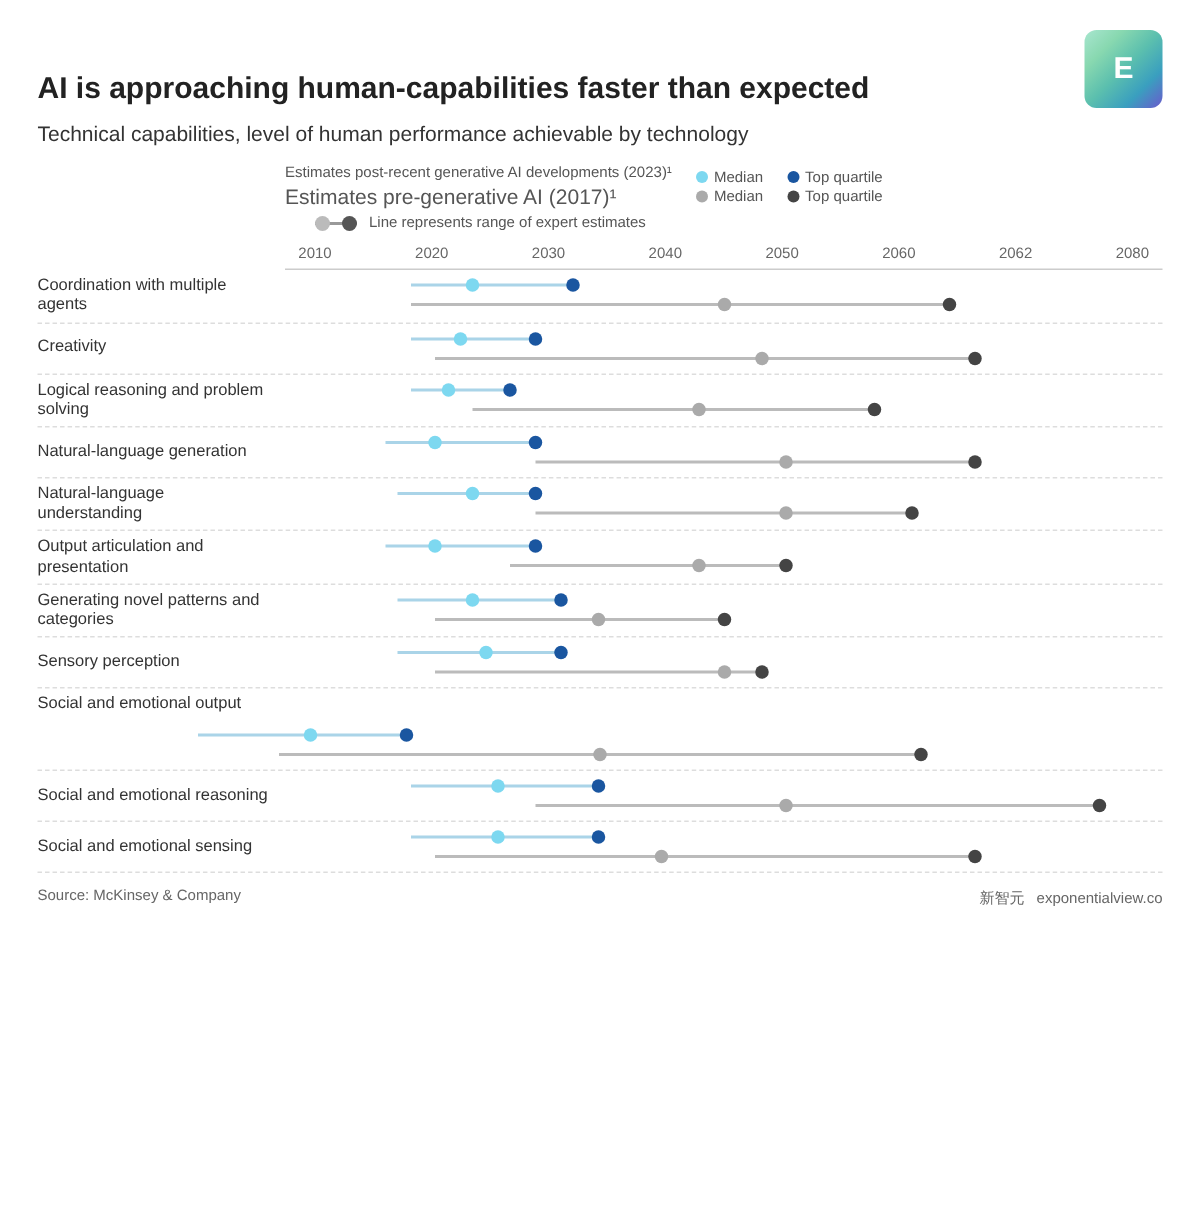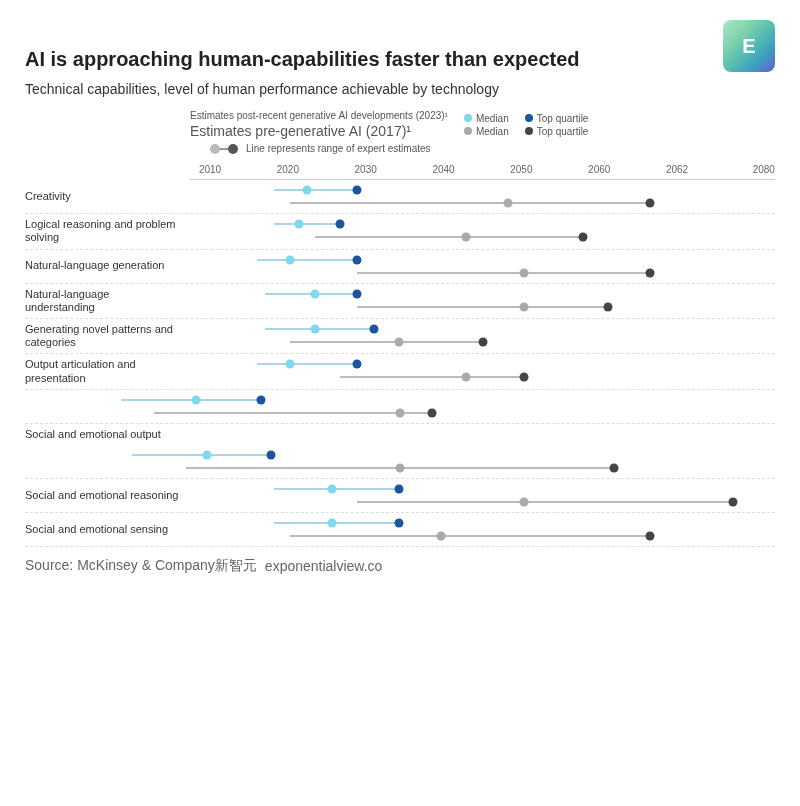--- a/index.html
+++ b/index.html
@@ -89,23 +89,23 @@
       padding-bottom: 4px;
       border-bottom: 1px solid #ccc;
       margin-bottom: 0;
     }
     .x-axis span {
       width: 40px;
       text-align: center;
     }
     .source-row {
       display: flex;
-      justify-content: flex-start;
+      justify-content: space-between;
       margin-top: 10px;
-      font-size: 14px;
+      font-size: 10px;
       color: #666;
     }
   </style>
 </head>
 <body>
 
 <div>
   <div class="header-row">
     <h1 class="title">AI is approaching human-capabilities faster than expected</h1>
     <div class="logo">E</div>
@@ -156,26 +156,41 @@
     <div style="width:165px;flex-shrink:0;"></div>
     <div class="chart-area" style="flex:1;margin-left:0;">
       <div class="x-axis" id="x-axis-container">
           <span style="width: 40px; text-align: center; font-size: 10px; color: rgb(102, 102, 102);">2010</span>
           <span style="width: 40px; text-align: center; font-size: 10px; color: rgb(102, 102, 102);">2020</span>
           <span style="width: 40px; text-align: center; font-size: 10px; color: rgb(102, 102, 102);">2030</span>
           <span style="width: 40px; text-align: center; font-size: 10px; color: rgb(102, 102, 102);">2040</span>
           <span style="width: 40px; text-align: center; font-size: 10px; color: rgb(102, 102, 102);">2050</span>
           <span style="width: 40px; text-align: center; font-size: 10px; color: rgb(102, 102, 102);">2060</span>
           <span style="width: 40px; text-align: center; font-size: 10px; color: rgb(102, 102, 102);">2062</span>
-          <span style="width: 40px; text-align: right; font-size: 10px; color: rgb(102, 102, 102);">2080</span>
+          <span style="width: 40px; text-align: center; font-size: 10px; color: rgb(102, 102, 102);">2080</span>
         </div>
     </div>
   </div>
 
   <div id="chart-rows-container">
+      <div style="display: flex; align-items: stretch; border-bottom: 1px dashed rgb(221, 221, 221);">
+        <div style="width: 165px; flex-shrink: 0; font-size: 11px; color: rgb(51, 51, 51); padding: 4px 8px 4px 0px; display: flex; align-items: center; line-height: 1.2;">Coordination with multiple agents</div>
+        <div style="flex: 1 1 0%; position: relative; padding: 5px 0px; display: flex; flex-direction: column; gap: 3px;">
+          <div style="position: relative; height: 10px; display: flex; align-items: center;">
+            <div style="position: absolute; height: 2px; background: rgb(170, 212, 232); top: 50%; transform: translateY(-50%); left: 14.2857%; width: 18.5714%;"></div>
+            <div style="position: absolute; width: 9px; height: 9px; border-radius: 50%; background: rgb(125, 216, 240); top: 50%; transform: translate(-50%, -50%); left: 21.4286%;"></div>
+            <div style="position: absolute; width: 9px; height: 9px; border-radius: 50%; background: rgb(26, 86, 160); top: 50%; transform: translate(-50%, -50%); left: 32.8571%;"></div>
+          </div>
+          <div style="position: relative; height: 10px; display: flex; align-items: center;">
+            <div style="position: absolute; height: 2px; background: rgb(187, 187, 187); top: 50%; transform: translateY(-50%); left: 14.2857%; width: 61.4286%;"></div>
+            <div style="position: absolute; width: 9px; height: 9px; border-radius: 50%; background: rgb(170, 170, 170); top: 50%; transform: translate(-50%, -50%); left: 50%;"></div>
+            <div style="position: absolute; width: 9px; height: 9px; border-radius: 50%; background: rgb(68, 68, 68); top: 50%; transform: translate(-50%, -50%); left: 75.7143%;"></div>
+          </div>
+        </div>
+      </div>
       <div style="display: flex; align-items: stretch; border-bottom: 1px dashed rgb(221, 221, 221);">
         <div style="width: 165px; flex-shrink: 0; font-size: 11px; color: rgb(51, 51, 51); padding: 4px 8px 4px 0px; display: flex; align-items: center; line-height: 1.2;">Creativity</div>
         <div style="flex: 1 1 0%; position: relative; padding: 5px 0px; display: flex; flex-direction: column; gap: 3px;">
           <div style="position: relative; height: 10px; display: flex; align-items: center;">
             <div style="position: absolute; height: 2px; background: rgb(170, 212, 232); top: 50%; transform: translateY(-50%); left: 14.2857%; width: 14.2857%;"></div>
             <div style="position: absolute; width: 9px; height: 9px; border-radius: 50%; background: rgb(125, 216, 240); top: 50%; transform: translate(-50%, -50%); left: 20%;"></div>
             <div style="position: absolute; width: 9px; height: 9px; border-radius: 50%; background: rgb(26, 86, 160); top: 50%; transform: translate(-50%, -50%); left: 28.5714%;"></div>
           </div>
           <div style="position: relative; height: 10px; display: flex; align-items: center;">
             <div style="position: absolute; height: 2px; background: rgb(187, 187, 187); top: 50%; transform: translateY(-50%); left: 17.1429%; width: 61.4286%;"></div>
@@ -223,50 +238,51 @@
             <div style="position: absolute; width: 9px; height: 9px; border-radius: 50%; background: rgb(26, 86, 160); top: 50%; transform: translate(-50%, -50%); left: 28.5714%;"></div>
           </div>
           <div style="position: relative; height: 10px; display: flex; align-items: center;">
             <div style="position: absolute; height: 2px; background: rgb(187, 187, 187); top: 50%; transform: translateY(-50%); left: 28.5714%; width: 42.8571%;"></div>
             <div style="position: absolute; width: 9px; height: 9px; border-radius: 50%; background: rgb(170, 170, 170); top: 50%; transform: translate(-50%, -50%); left: 57.1429%;"></div>
             <div style="position: absolute; width: 9px; height: 9px; border-radius: 50%; background: rgb(68, 68, 68); top: 50%; transform: translate(-50%, -50%); left: 71.4286%;"></div>
           </div>
         </div>
       </div>
       <div style="display: flex; align-items: stretch; border-bottom: 1px dashed rgb(221, 221, 221);">
+        <div style="width: 165px; flex-shrink: 0; font-size: 11px; color: rgb(51, 51, 51); padding: 4px 8px 4px 0px; display: flex; align-items: center; line-height: 1.2;">Output articulation and presentation</div>
+        <div style="flex: 1 1 0%; position: relative; padding: 5px 0px; display: flex; flex-direction: column; gap: 3px;">
+          <div style="position: relative; height: 10px; display: flex; align-items: center;">
+            <div style="position: absolute; height: 2px; background: rgb(170, 212, 232); top: 50%; transform: translateY(-50%); left: 11.4286%; width: 17.1429%;"></div>
+            <div style="position: absolute; width: 9px; height: 9px; border-radius: 50%; background: rgb(125, 216, 240); top: 50%; transform: translate(-50%, -50%); left: 17.1429%;"></div>
+            <div style="position: absolute; width: 9px; height: 9px; border-radius: 50%; background: rgb(26, 86, 160); top: 50%; transform: translate(-50%, -50%); left: 28.5714%;"></div>
+          </div>
+          <div style="position: relative; height: 10px; display: flex; align-items: center;">
+            <div style="position: absolute; height: 2px; background: rgb(187, 187, 187); top: 50%; transform: translateY(-50%); left: 25.7143%; width: 31.4286%;"></div>
+            <div style="position: absolute; width: 9px; height: 9px; border-radius: 50%; background: rgb(170, 170, 170); top: 50%; transform: translate(-50%, -50%); left: 47.1429%;"></div>
+            <div style="position: absolute; width: 9px; height: 9px; border-radius: 50%; background: rgb(68, 68, 68); top: 50%; transform: translate(-50%, -50%); left: 57.1429%;"></div>
+          </div>
+        </div>
+      </div>
+      <div style="display: flex; align-items: stretch; border-bottom: 1px dashed rgb(221, 221, 221);">
         <div style="width: 165px; flex-shrink: 0; font-size: 11px; color: rgb(51, 51, 51); padding: 4px 8px 4px 0px; display: flex; align-items: center; line-height: 1.2;">Generating novel patterns and categories</div>
         <div style="flex: 1 1 0%; position: relative; padding: 5px 0px; display: flex; flex-direction: column; gap: 3px;">
           <div style="position: relative; height: 10px; display: flex; align-items: center;">
             <div style="position: absolute; height: 2px; background: rgb(170, 212, 232); top: 50%; transform: translateY(-50%); left: 12.8571%; width: 18.5714%;"></div>
             <div style="position: absolute; width: 9px; height: 9px; border-radius: 50%; background: rgb(125, 216, 240); top: 50%; transform: translate(-50%, -50%); left: 21.4286%;"></div>
             <div style="position: absolute; width: 9px; height: 9px; border-radius: 50%; background: rgb(26, 86, 160); top: 50%; transform: translate(-50%, -50%); left: 31.4286%;"></div>
           </div>
           <div style="position: relative; height: 10px; display: flex; align-items: center;">
             <div style="position: absolute; height: 2px; background: rgb(187, 187, 187); top: 50%; transform: translateY(-50%); left: 17.1429%; width: 32.8571%;"></div>
             <div style="position: absolute; width: 9px; height: 9px; border-radius: 50%; background: rgb(170, 170, 170); top: 50%; transform: translate(-50%, -50%); left: 35.7143%;"></div>
             <div style="position: absolute; width: 9px; height: 9px; border-radius: 50%; background: rgb(68, 68, 68); top: 50%; transform: translate(-50%, -50%); left: 50%;"></div>
           </div>
         </div>
       </div>
       <div style="display: flex; align-items: stretch; border-bottom: 1px dashed rgb(221, 221, 221);">
-        <div style="width: 165px; flex-shrink: 0; font-size: 11px; color: rgb(51, 51, 51); padding: 4px 8px 4px 0px; display: flex; align-items: center; line-height: 1.2;">Output articulation and presentation</div>
-        <div style="flex: 1 1 0%; position: relative; padding: 5px 0px; display: flex; flex-direction: column; gap: 3px;">
-          <div style="position: relative; height: 10px; display: flex; align-items: center;">
-            <div style="position: absolute; height: 2px; background: rgb(170, 212, 232); top: 50%; transform: translateY(-50%); left: 11.4286%; width: 17.1429%;"></div>
-            <div style="position: absolute; width: 9px; height: 9px; border-radius: 50%; background: rgb(125, 216, 240); top: 50%; transform: translate(-50%, -50%); left: 17.1429%;"></div>
-            <div style="position: absolute; width: 9px; height: 9px; border-radius: 50%; background: rgb(26, 86, 160); top: 50%; transform: translate(-50%, -50%); left: 28.5714%;"></div>
-          </div>
-          <div style="position: relative; height: 10px; display: flex; align-items: center;">
-            <div style="position: absolute; height: 2px; background: rgb(187, 187, 187); top: 50%; transform: translateY(-50%); left: 25.7143%; width: 31.4286%;"></div>
-            <div style="position: absolute; width: 9px; height: 9px; border-radius: 50%; background: rgb(170, 170, 170); top: 50%; transform: translate(-50%, -50%); left: 47.1429%;"></div>
-            <div style="position: absolute; width: 9px; height: 9px; border-radius: 50%; background: rgb(68, 68, 68); top: 50%; transform: translate(-50%, -50%); left: 57.1429%;"></div>
-          </div>
-        </div>
-      </div>
-      <div style="display: flex; align-items: stretch; border-bottom: 1px dashed rgb(221, 221, 221);">
+        <div style="width: 165px; flex-shrink: 0; font-size: 11px; color: rgb(51, 51, 51); padding: 4px 8px 4px 0px; display: flex; align-items: center; line-height: 1.2;">Sensory perception</div>
         <div style="flex: 1 1 0%; position: relative; padding: 5px 0px; display: flex; flex-direction: column; gap: 3px;">
           <div style="position: relative; height: 10px; display: flex; align-items: center;">
             <div style="position: absolute; height: 2px; background: rgb(170, 212, 232); top: 50%; transform: translateY(-50%); left: 12.8571%; width: 18.5714%;"></div>
             <div style="position: absolute; width: 9px; height: 9px; border-radius: 50%; background: rgb(125, 216, 240); top: 50%; transform: translate(-50%, -50%); left: 22.8571%;"></div>
             <div style="position: absolute; width: 9px; height: 9px; border-radius: 50%; background: rgb(26, 86, 160); top: 50%; transform: translate(-50%, -50%); left: 31.4286%;"></div>
           </div>
           <div style="position: relative; height: 10px; display: flex; align-items: center;">
             <div style="position: absolute; height: 2px; background: rgb(187, 187, 187); top: 50%; transform: translateY(-50%); left: 17.1429%; width: 37.1429%;"></div>
             <div style="position: absolute; width: 9px; height: 9px; border-radius: 50%; background: rgb(170, 170, 170); top: 50%; transform: translate(-50%, -50%); left: 50%;"></div>
             <div style="position: absolute; width: 9px; height: 9px; border-radius: 50%; background: rgb(68, 68, 68); top: 50%; transform: translate(-50%, -50%); left: 54.2857%;"></div>

